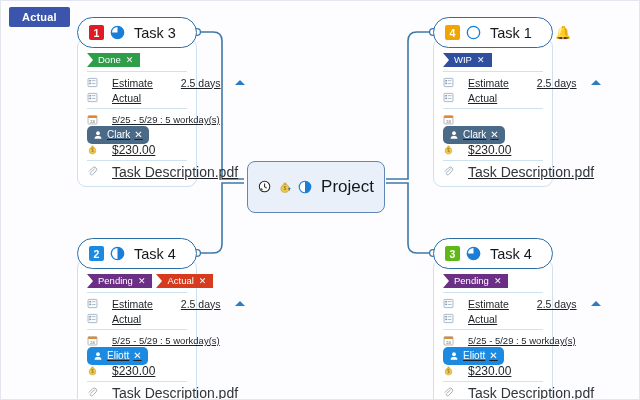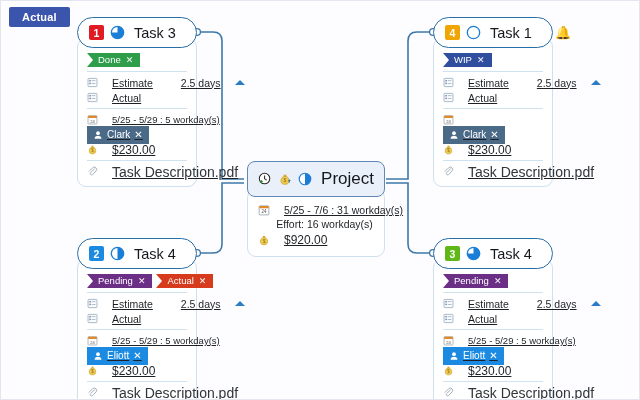--- a/index.html
+++ b/index.html
@@ -65,21 +65,20 @@
   
   .node-body{
     position:relative;
     margin-top:-10px;
     background:#ffffff;
     border:1.2px solid #cfe0ef;
     border-radius:9px;
     padding:14px 9px 7px 9px;
     box-sizing:border-box;
     z-index:4;
-    text-align:center;
   }
 
   .tagrow{display:flex;gap:4px;margin-bottom:4px;}
   .tag{
     position:relative;
     color:#fff;font-size:9.5px;
     height:14px;line-height:14px;
     padding:0 7px 0 11px;
     display:inline-flex;align-items:center;gap:5px;
     white-space:nowrap;
@@ -110,31 +109,31 @@
     width:0;height:0;
     border-left:5px solid transparent;
     border-right:5px solid transparent;
     border-bottom:5px solid #2b7cc4;
     flex:0 0 auto;
   }
 
   .person-chip{
     display:inline-flex;align-items:center;gap:4px;
     color:#fff;font-size:10px;
-    padding:1px 6px;border-radius:0;
+    padding:1px 6px;border-radius:5px;
     height:18px;box-sizing:border-box;
   }
 
   .money{font-size:12px;color:#1d2125;}
   .attach{font-size:14px;color:#303539;}
 
   
   #project .node-head{
     background:#eaf0fa;border:1.5px solid #5f87b8;border-radius:8px;
-    height:36px;justify-content:center;padding:0 18px;
+    height:52px;justify-content:center;padding:0 18px;
   }
   #project .node-title{font-size:17px;}
   #project .node-body{
     border:1.2px solid #cfe0ef;border-radius:9px;
     padding:12px 10px 8px 10px;margin-top:-8px;
   }
   #project .row{height:16px;}
   .effort{font-size:10.5px;color:#1d2125;padding-left:17px;}
 </style>
 </head>
@@ -169,39 +168,20 @@
         <path d="M8 5 C4 5 3 9 3.6 11.5 C4 13.4 6 14 8 14 C10 14 12 13.4 12.4 11.5 C13 9 12 5 8 5 Z" fill="#f0cc54" stroke="#c79b1c" stroke-width=".9"></path>
         <text x="8" y="11.5" font-size="6" text-anchor="middle" fill="#8a6a10" font-family="Liberation Sans, sans-serif">$</text>
         <path d="M13 12 V9 M11.7 10.3 L13 9 L14.3 10.3" stroke="#2f6fb5" stroke-width="1.1" fill="none"></path>
       </svg>
       <svg class="ic" style="width:14px;height:14px;" viewBox="0 0 16 16">
         <circle cx="8" cy="8" r="6.6" fill="#fff" stroke="#1a7ed6" stroke-width="1.3"></circle>
         <path d="M8 8 L8 1.4 A6.6 6.6 0 0 1 8 14.6 Z" fill="#1a7ed6"></path>
       </svg>
       <span class="node-title">Project</span>
     </div>
-    <div class="node-body">
-      <div class="row">
-        <svg class="ic" style="width:12px;height:12px;" viewBox="0 0 16 16">
-          <rect x="1.5" y="2.5" width="13" height="12" rx="1" fill="#fff" stroke="#9aa3ad" stroke-width="1.1"></rect>
-          <rect x="1.5" y="2.5" width="13" height="3.2" rx="1" fill="#e08a2e"></rect>
-          <text x="8" y="12.6" font-size="6" text-anchor="middle" fill="#555" font-family="Liberation Sans, sans-serif">24</text>
-        </svg>
-        <span>5/25 - 7/6 : 31 workday(s)</span>
-      </div>
-      <div class="effort">Effort: 16 workday(s)</div>
-      <div class="row" style="margin-top:2px;">
-        <svg class="ic" style="width:12px;height:12px;" viewBox="0 0 16 16">
-          <path d="M6 2.5 h4 l-1 2 h-2 z" fill="#d8aa25"></path>
-          <path d="M8 4.5 C4 4.5 2.8 9 3.5 11.6 C4 13.6 6 14.3 8 14.3 C10 14.3 12 13.6 12.5 11.6 C13.2 9 12 4.5 8 4.5 Z" fill="#f0cc54" stroke="#c79b1c" stroke-width=".9"></path>
-          <text x="8" y="11.8" font-size="6.5" text-anchor="middle" fill="#8a6a10" font-family="Liberation Sans, sans-serif">$</text>
-        </svg>
-        <span class="money">$920.00</span>
-      </div>
-    </div>
   </div>
 
   <div class="node" id="task3" style="left:76px;top:16px;width:120px;">
       <div class="node-head">
         <span class="num-badge" style="background:#e01b24">1</span>
         <svg class="ic" style="width:15px;height:15px;" viewBox="0 0 16 16">
           <circle cx="8" cy="8" r="6.6" fill="#fff" stroke="#1a7ed6" stroke-width="1.4"></circle>
           <path d="M8 8 L8 1.4 A6.6 6.6 0 1 1 1.40 8.00 Z" fill="#1a7ed6"></path>
         </svg>
         <span class="node-title">Task 3</span>

